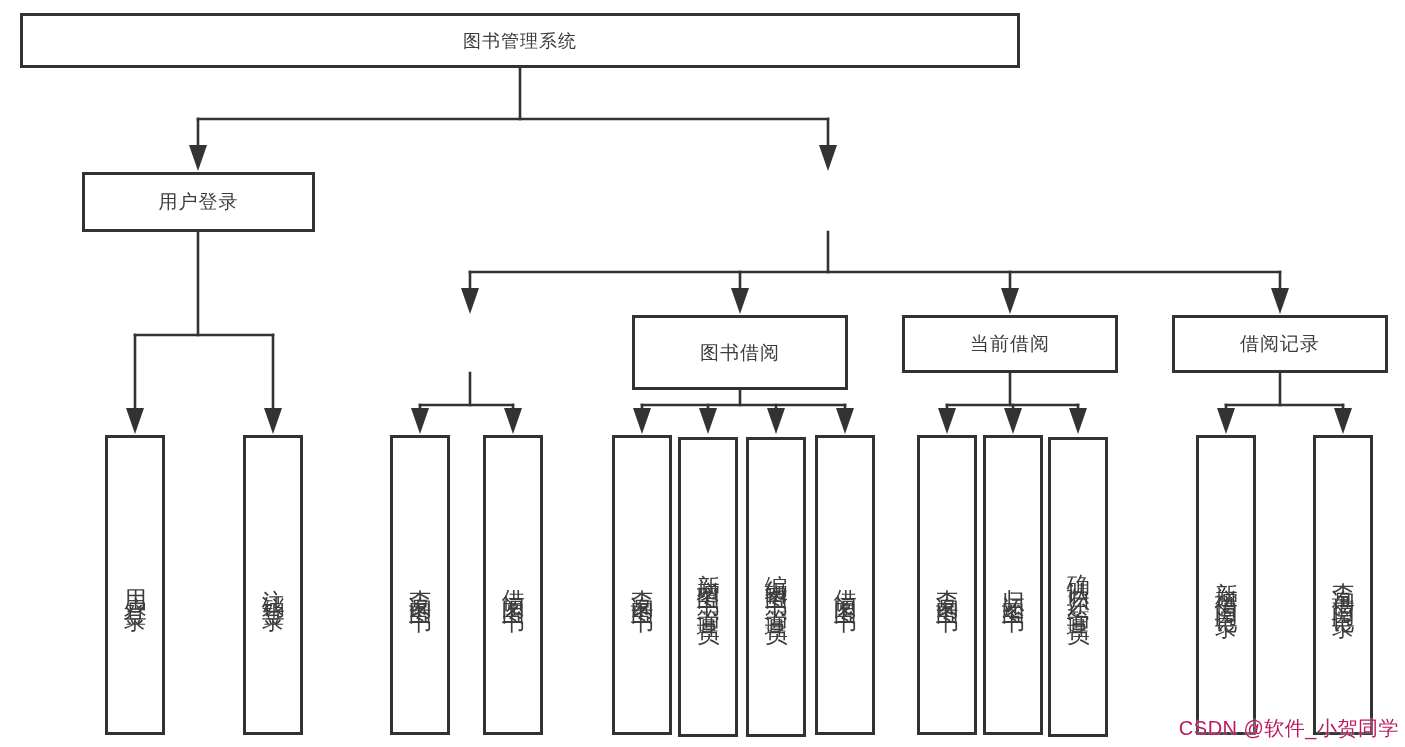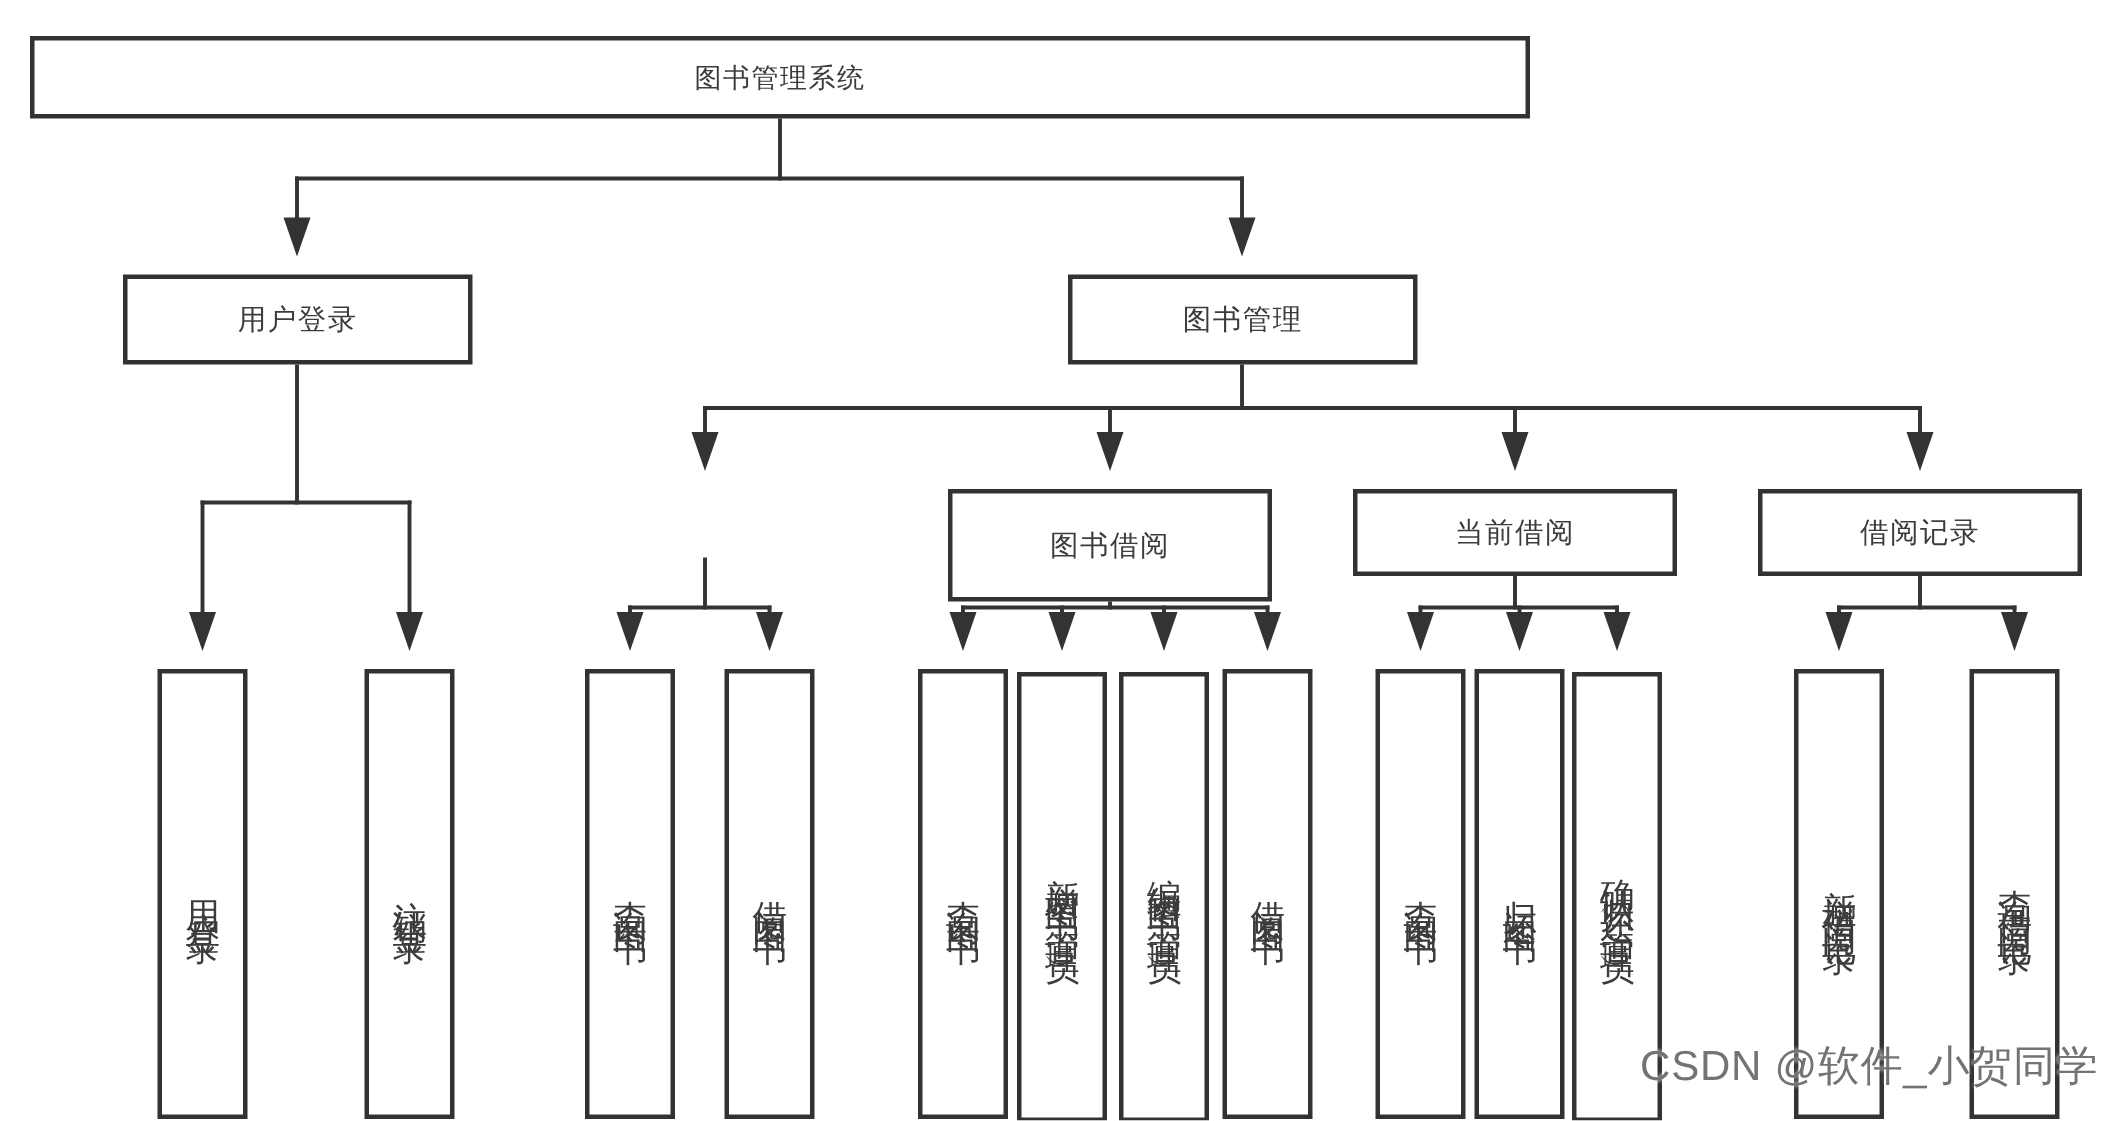--- a/index.html
+++ b/index.html
@@ -14,38 +14,37 @@
   .node{
     position:absolute;
     background:#ffffff;
     border:3px solid #323232;
     box-sizing:border-box;
     display:flex;
     align-items:center;
     justify-content:center;
     color:#3c3c3c;
     z-index:2;
-    margin-top:11px;
   }
   .h-node{font-size:19px;letter-spacing:1px;}
   .root{font-size:18px;letter-spacing:1px;}
   .leaf{
     writing-mode:vertical-rl;
     text-orientation:mixed;
     font-size:23px;
     letter-spacing:7px;
     line-height:1.1;
     padding:6px 0;
   }
   .watermark{
     position:absolute;
     right:6px;
-    top:692px;
-    font-size:28px;
-    color:#737373;
+    top:715px;
+    font-size:20px;
+    color:#be185d;
     text-shadow:0 0 3px #ffffff;
     z-index:3;
     letter-spacing:0.5px;
   }
 </style>
 </head>
 <body>
 
 <div id="canvas">
 
@@ -118,21 +117,20 @@
       <polygon points="1069,408 1087,408 1078,434"></polygon>
 
       <polygon points="1217,408 1235,408 1226,434"></polygon>
       <polygon points="1334,408 1352,408 1343,434"></polygon>
     </g>
   </svg>
 
   <div class="node h-node root" style="left:20px;top:13px;width:1000px;height:55px;">图书管理系统</div>
 
   <div class="node h-node" style="left:82px;top:172px;width:233px;height:60px;">用户登录</div>
-  <div class="node h-node" style="left:712px;top:172px;width:233px;height:60px;">图书管理</div>
 
   <div class="node h-node" style="left:632px;top:315px;width:216px;height:75px;">图书借阅</div>
   <div class="node h-node" style="left:902px;top:315px;width:216px;height:58px;">当前借阅</div>
   <div class="node h-node" style="left:1172px;top:315px;width:216px;height:58px;">借阅记录</div>
 
   <div class="node leaf" style="left:105px;top:435px;width:60px;height:300px;">用户登录</div>
   <div class="node leaf" style="left:243px;top:435px;width:60px;height:300px;">注销登录</div>
 
   <div class="node leaf" style="left:390px;top:435px;width:60px;height:300px;">查询图书</div>
   <div class="node leaf" style="left:483px;top:435px;width:60px;height:300px;">借阅图书</div>

